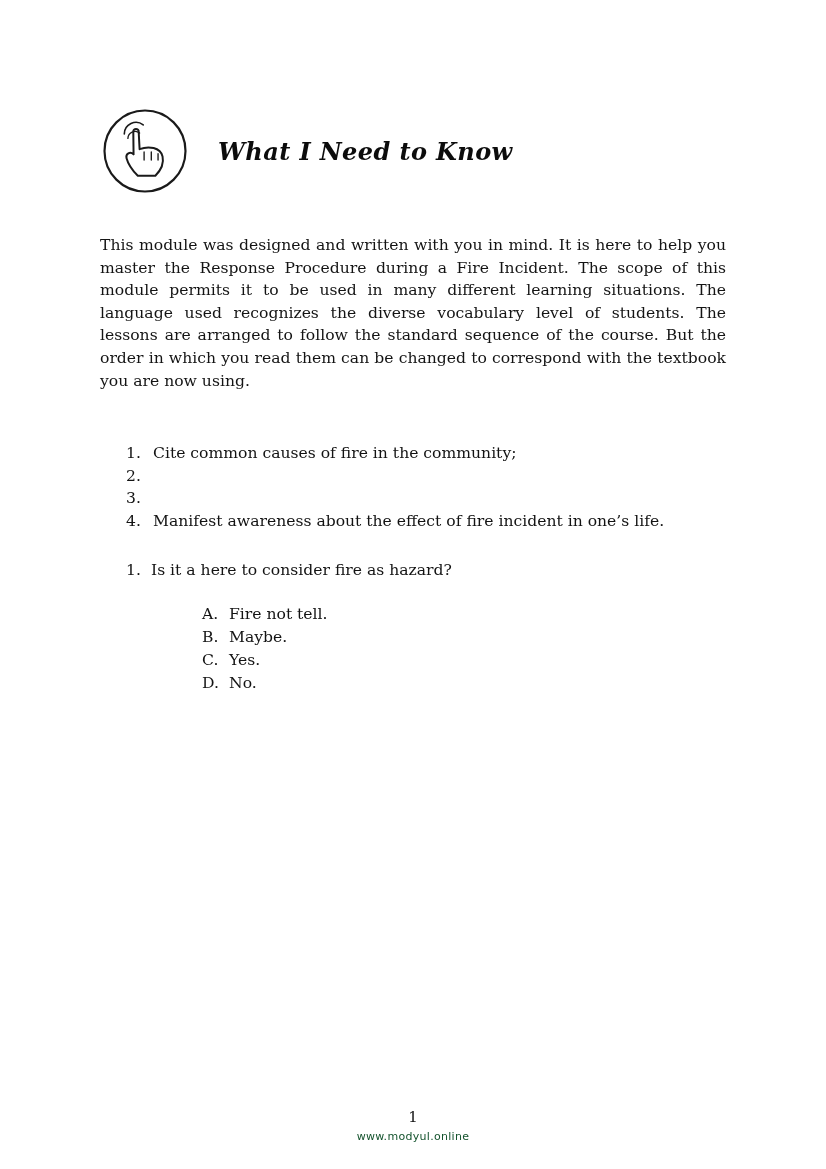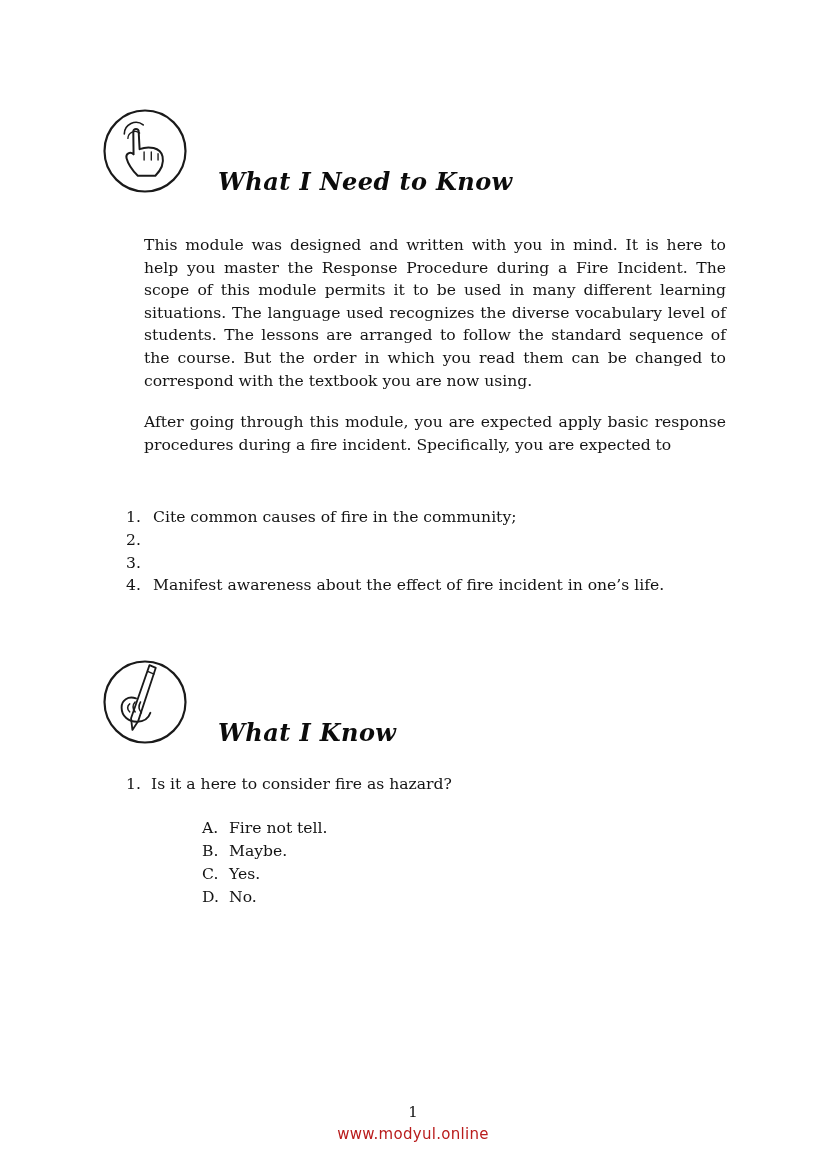--- a/index.html
+++ b/index.html
@@ -10,21 +10,21 @@
     margin: 0 auto;
     background: #ffffff;
     position: relative;
     padding: 0 100px;
     font-family: "DejaVu Serif", "Liberation Serif", serif;
     color: #131313;
     overflow: hidden;
   }
   .section-header {
     display: flex;
-    align-items: flex-end;
+    align-items: center;
     gap: 28px;
   }
   .section-header.first { padding-top: 106px; }
   .section-header.second { margin-top: 60px; }
   .icon-circle {
     width: 90px;
     height: 90px;
     flex: 0 0 auto;
     display: inline-block;
   }
@@ -33,21 +33,20 @@
     font-weight: bold;
     font-style: italic;
     letter-spacing: 0.4px;
     color: #0c0c0c;
   }
   .para {
     font-size: 15.6px;
     line-height: 22.6px;
     text-align: justify;
     color: #141414;
-    margin-left: 44px;
   }
   .para.p1 { margin-top: 38px; }
   .para.p2 { margin-top: 19px; }
   .para.instructions { margin-top: 32px; }
   .objectives { margin-top: 50px; padding-left: 26px; }
   .list-row {
     display: flex;
     font-size: 15.6px;
     line-height: 22.6px;
   }
@@ -73,22 +72,22 @@
     bottom: 26px;
     text-align: center;
   }
   .page-number {
     font-size: 15px;
     color: #111111;
   }
   .watermark {
     margin-top: 4px;
     font-family: "DejaVu Sans", "Liberation Sans", sans-serif;
-    font-size: 15px;
-    color: #b91c1c;
+    font-size: 11px;
+    color: #14532d;
     letter-spacing: 0.3px;
   }
   svg .stroke {
     fill: none;
     stroke: #1a1a1a;
     stroke-linecap: round;
     stroke-linejoin: round;
   }
 </style>
 </head>
@@ -103,51 +102,38 @@
         <path class="stroke" d="M27 31 a13 13 0 0 1 21 -10" stroke-width="1.8"></path>
         <path class="stroke" d="M31 36 a8 8 0 0 1 13 -6" stroke-width="1.5"></path>
         <path class="stroke" d="M37 29 c-0.5 -4.5 6.5 -4.5 6 0 l1 19 c10 -4 23 -2 25.5 8 c2 9 -2 15.5 -8 21.5 l-19.5 0 c-6 -6 -10.5 -12 -12.5 -19.5 c-1.3 -5 4 -8 7.8 -4.2 z" stroke-width="2.2"></path>
         <path class="stroke" d="M49 51 l0 9 M57 51 l0 9 M64.5 53 l0 7" stroke-width="1.5"></path>
       </svg>
     </span>
     <h1 class="section-title">What I Need to Know</h1>
   </div>
 
   <p class="para p1">This module was designed and written with you in mind. It is here to help you master the Response Procedure during a Fire Incident. The scope of this module permits it to be used in many different learning situations. The language used recognizes the diverse vocabulary level of students. The lessons are arranged to follow the standard sequence of the course. But the order in which you read them can be changed to correspond with the textbook you are now using.</p>
-  <p class="para p2">After going through this module, you are expected apply basic response procedures during a fire incident. Specifically, you are expected to</p>
 
   <div class="objectives">
     <div class="list-row">
       <span class="num">1.</span>
       <span class="txt">Cite common causes of fire in the community;</span>
     </div>
     <div class="list-row">
       <span class="num">2.</span>
     </div>
     <div class="list-row">
       <span class="num">3.</span>
     </div>
     <div class="list-row">
       <span class="num">4.</span>
       <span class="txt">Manifest awareness about the effect of fire incident in one’s life.</span>
     </div>
   </div>
 
-  <div class="section-header second">
-    <span class="icon-circle">
-      <svg viewBox="0 0 100 100" width="90" height="90">
-        <circle class="stroke" cx="50" cy="50" r="45" stroke-width="2.4"></circle>
-        <path class="stroke" d="M55 9 l7 3 -19.5 59 -6.5 10 -1.5 -13 z" stroke-width="2"></path>
-        <line class="stroke" x1="53" y1="16" x2="60" y2="19" stroke-width="1.5"></line>
-        <path class="stroke" d="M40 46 c-9 -3 -16 2 -16 10 c0 10 8 16 17 16 c8 0 13 -4 15 -10" stroke-width="2.1"></path>
-        <path class="stroke" d="M33 52 c-3 2 -3 7 0 9 M39 50 c-3 3 -3 8 0 11 M45 50 c-2 3.5 -2 8.5 1 12" stroke-width="1.7"></path>
-      </svg>
-    </span>
-    <h1 class="section-title">What I Know</h1>
-  </div>
 
 
   <div class="question-block">
     <div class="question-row">
       <span class="num">1.</span>
       <span class="txt">Is it a here to consider fire as hazard?</span>
     </div>
     <div class="choices">
       <div class="choice-row">
         <span class="letter">A.</span>

